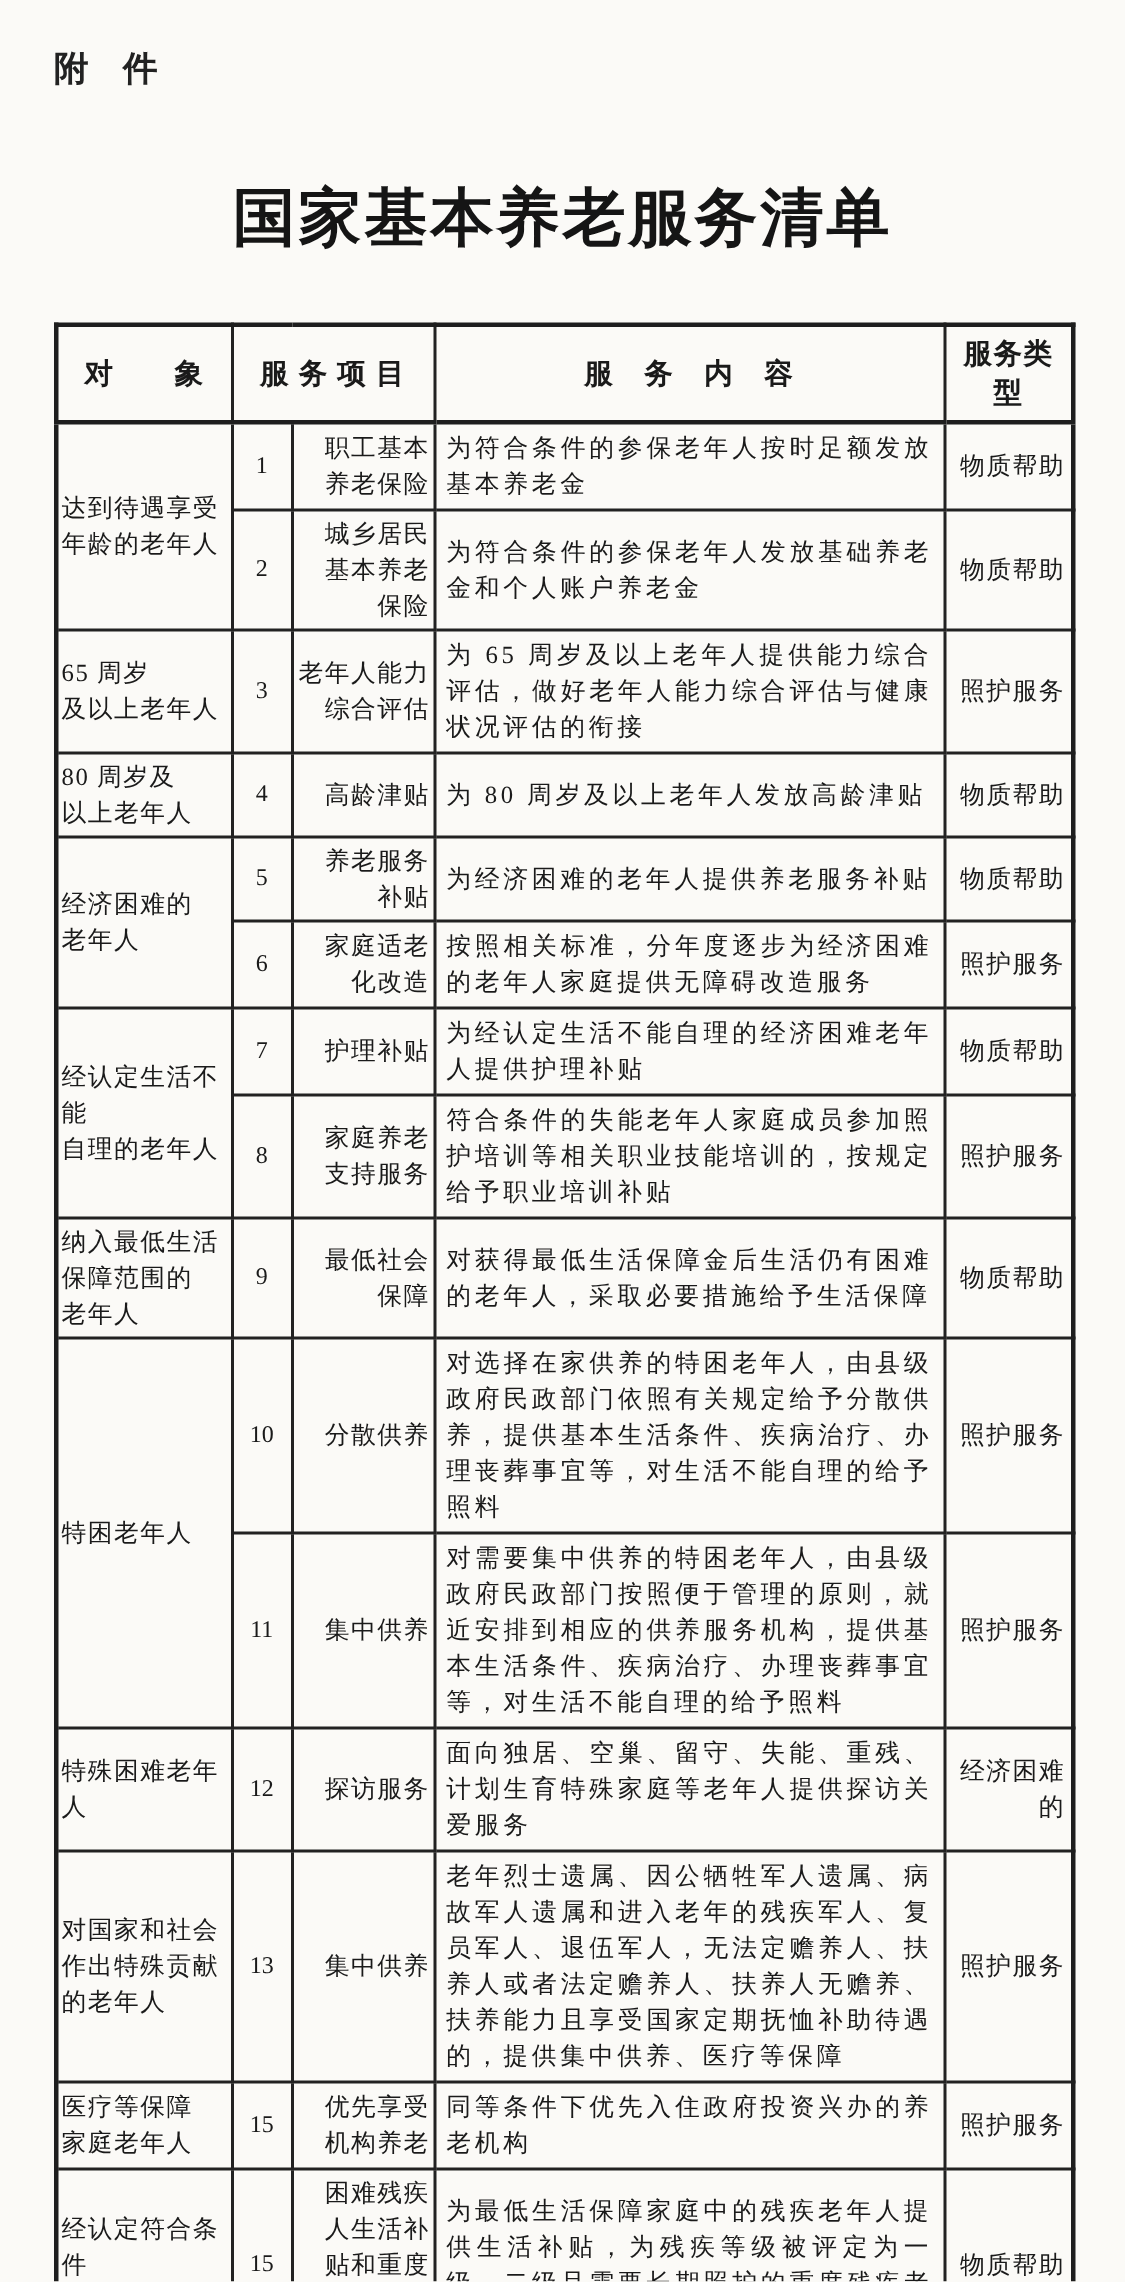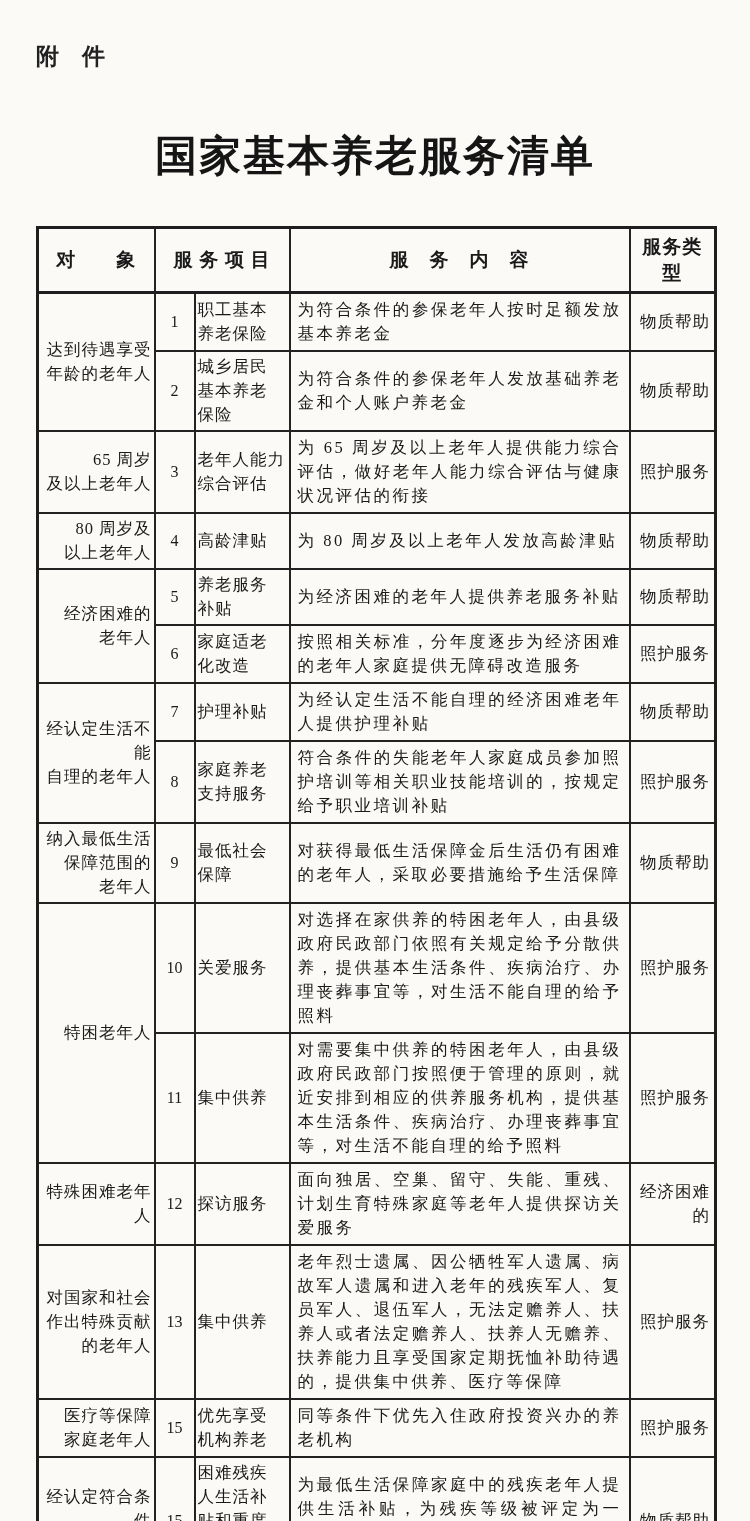--- a/index.html
+++ b/index.html
@@ -15,21 +15,21 @@
     padding: 24px 36px 0 36px;
     background: #fbfaf7;
     color: #1b1b1b;
     font-family: "Liberation Serif", "DejaVu Serif", serif;
     overflow: hidden;
   }
   .attachment {
     font-size: 23px;
     font-weight: 700;
     color: #222;
-    margin-top: 17px;
+    margin-top: 6px;
   }
   .doc-title {
     margin: 56px 0 42px 0;
     text-align: center;
     font-size: 42px;
     font-weight: 700;
     letter-spacing: 2px;
     color: #151515;
   }
   table.service-table {
@@ -51,31 +51,31 @@
     letter-spacing: 1px;
     border-bottom: 3px solid #1e1e1e;
     text-align: center;
   }
   .service-table td {
     font-size: 16.5px;
     line-height: 24px;
     padding: 3px 4px;
   }
   td.cell-target {
-    text-align: right;
+    text-align: left;
     white-space: pre-line;
     letter-spacing: 1px;
     padding: 3px 2px;
   }
   td.cell-no {
     text-align: center;
     font-size: 16px;
   }
   td.cell-item {
-    text-align: left;
+    text-align: right;
     white-space: pre-line;
     letter-spacing: 1px;
     padding: 3px 2px;
   }
   td.cell-content {
     text-align: justify;
     letter-spacing: 2.5px;
     padding: 4px 7px;
   }
   td.cell-type {
@@ -178,21 +178,21 @@
 老年人</td>
           <td class="cell-no">9</td>
           <td class="cell-item">最低社会
 保障</td>
           <td class="cell-content">对获得最低生活保障金后生活仍有困难的老年人，采取必要措施给予生活保障</td>
           <td class="cell-type">物质帮助</td>
         </tr>
         <tr>
           <td class="cell-target" rowspan="2">特困老年人</td>
           <td class="cell-no">10</td>
-          <td class="cell-item">关爱服务</td>
+          <td class="cell-item">分散供养</td>
           <td class="cell-content">对选择在家供养的特困老年人，由县级政府民政部门依照有关规定给予分散供养，提供基本生活条件、疾病治疗、办理丧葬事宜等，对生活不能自理的给予照料</td>
           <td class="cell-type">照护服务</td>
         </tr>
         <tr>
           <td class="cell-no">11</td>
           <td class="cell-item">集中供养</td>
           <td class="cell-content">对需要集中供养的特困老年人，由县级政府民政部门按照便于管理的原则，就近安排到相应的供养服务机构，提供基本生活条件、疾病治疗、办理丧葬事宜等，对生活不能自理的给予照料</td>
           <td class="cell-type">照护服务</td>
         </tr>
         <tr>

